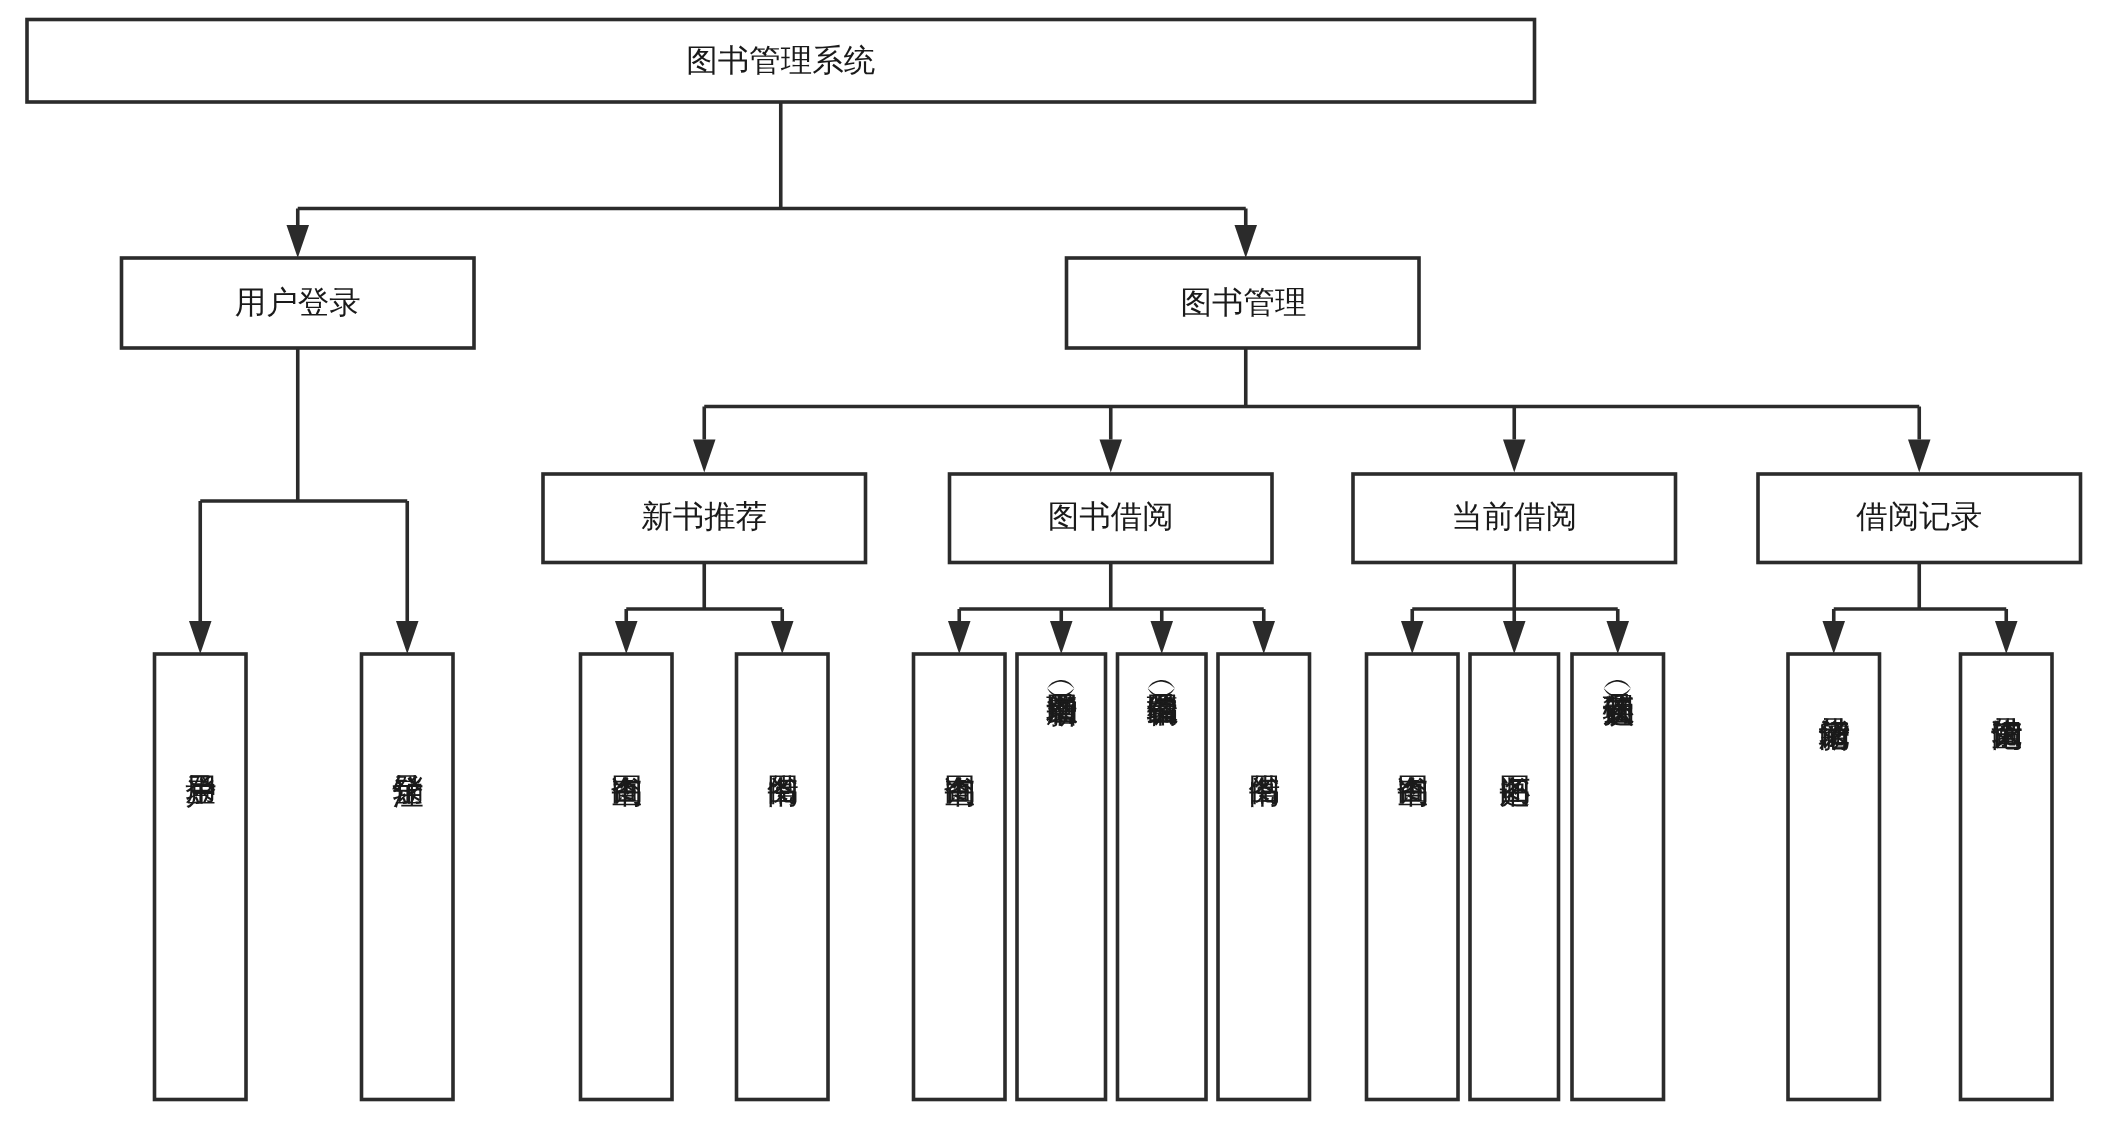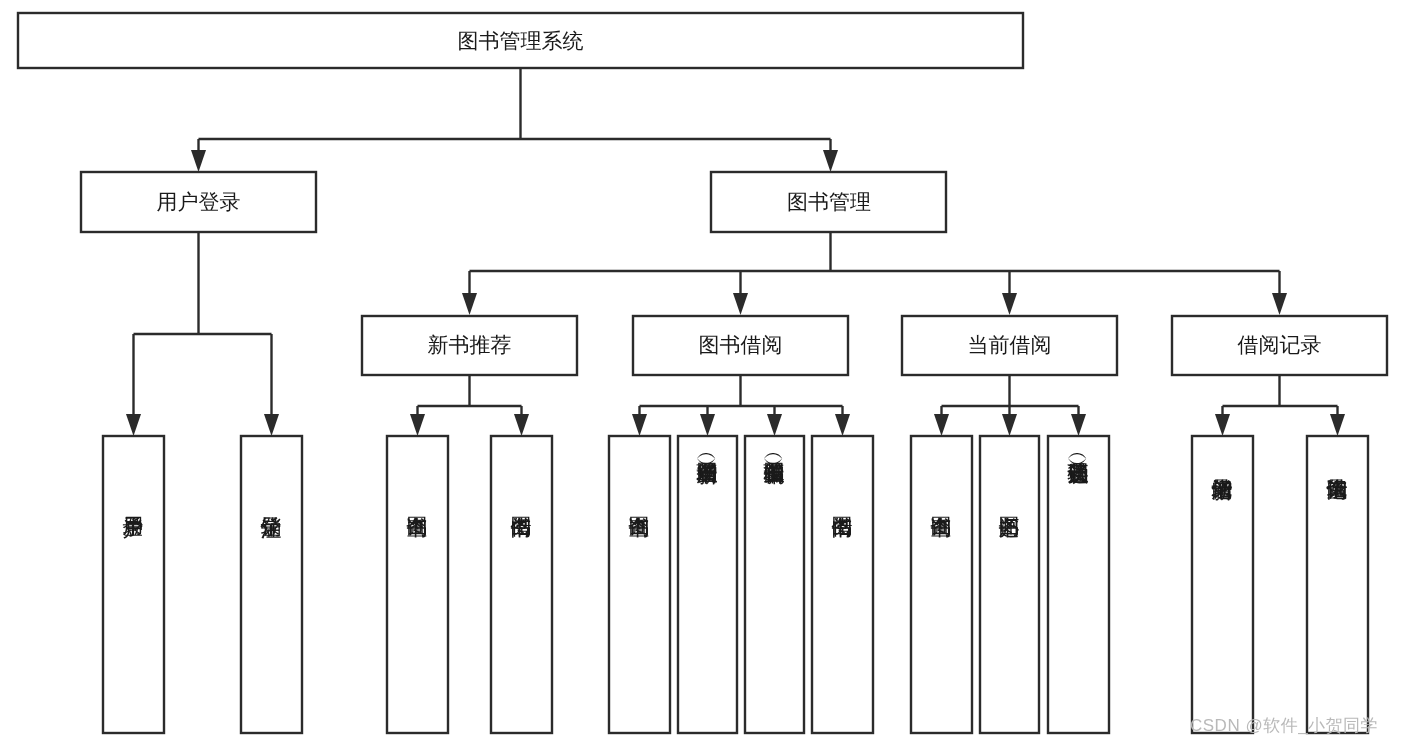--- a/index.html
+++ b/index.html
@@ -252,15 +252,14 @@
       <text class="node-label-v" x="1222.5" y="462">新增借阅记录</text>
     </g>
 
     <g>
       <rect class="node-box" x="1307" y="436" width="61" height="297"></rect>
       <text class="node-label-v" x="1337.5" y="462">查询借阅记录</text>
     </g>
 
   </svg>
 
-  <div class="watermark">CSDN @软件_小贺同学</div>
 
 </div>
 
 </body></html>

